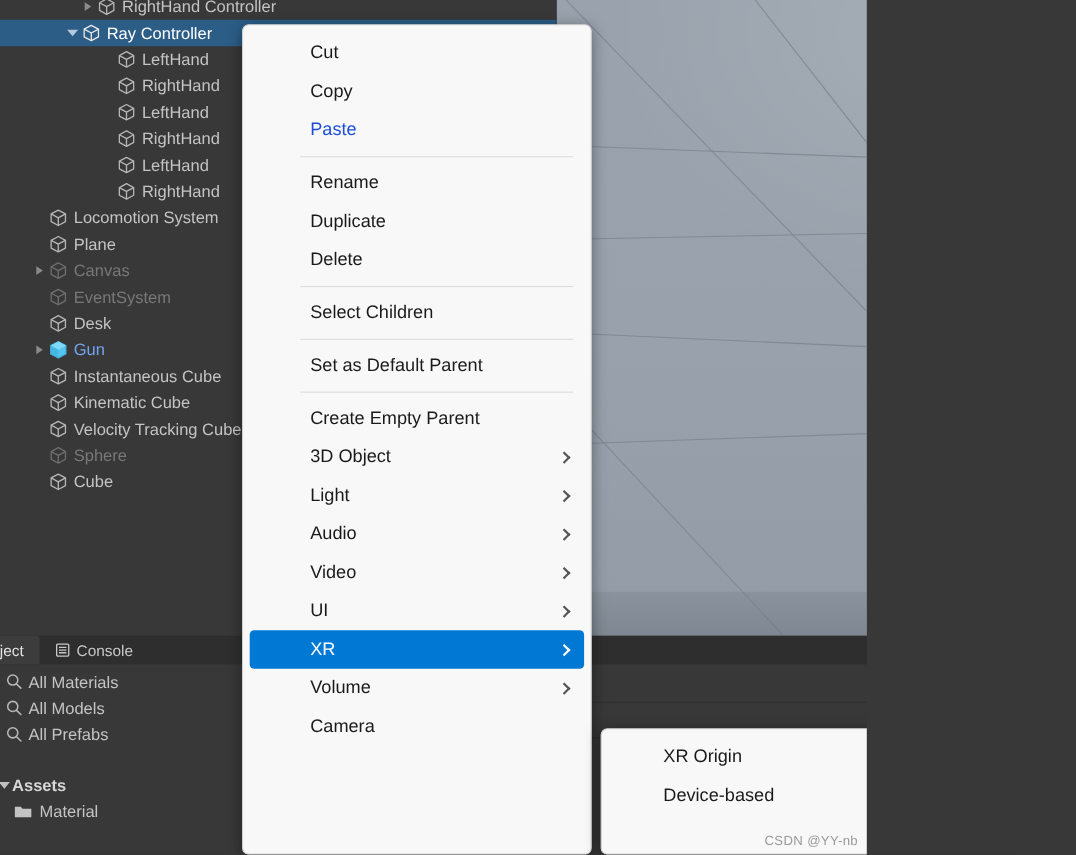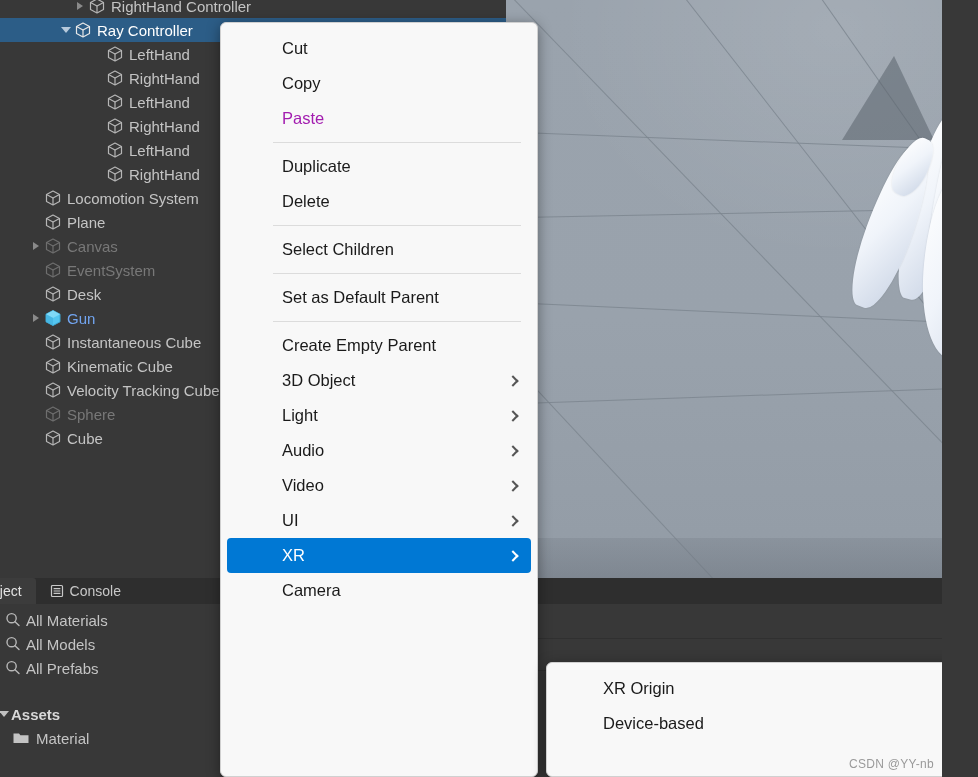--- a/index.html
+++ b/index.html
@@ -4,21 +4,21 @@
 <style>
   * { box-sizing: border-box; margin: 0; padding: 0; }
   html, body {
     width: 978px; height: 777px;
     overflow: hidden;
     background: #383838;
     font-family: "Liberation Sans", sans-serif;
   }
   #root {
     position: relative;
-    width: 942px; height: 777px;
+    width: 788px; height: 777px;
     overflow: hidden;
   }
 
   
   #scene-view {
     position: absolute;
     left: 506px; top: 0; width: 472px; height: 578px;
     background: linear-gradient(180deg,#9aa3ad 0%, #99a2ac 55%, #939ca6 100%);
     overflow: hidden;
   }
@@ -169,21 +169,21 @@
   }
   .menu-item {
     position: relative;
     height: 35px;
     display: flex; align-items: center;
     padding-left: 55px; padding-right: 14px;
     font-size: 16.5px; color: #1a1a1a;
     margin: 0 6px;
     border-radius: 4px;
   }
-  .menu-item.disabled { color: #a21caf; }
+  .menu-item.disabled { color: #1d4ed8; }
   .menu-item.highlight { background: #0078d4; color: #ffffff; }
   .menu-item .arrow {
     position: absolute; right: 14px; top: 50%;
     width: 8px; height: 8px;
     border-right: 2px solid #555;
     border-top: 2px solid #555;
     transform: translateY(-50%) rotate(45deg);
   }
   .menu-item.highlight .arrow { border-color: #ffffff; }
   .menu-sep {
@@ -535,20 +535,23 @@
         <span>Cut</span>
       </div>
       <div class="menu-item">
         <span>Copy</span>
       </div>
       <div class="menu-item disabled">
         <span>Paste</span>
       </div>
       <div class="menu-sep"></div>
       <div class="menu-item">
+        <span>Rename</span>
+      </div>
+      <div class="menu-item">
         <span>Duplicate</span>
       </div>
       <div class="menu-item">
         <span>Delete</span>
       </div>
       <div class="menu-sep"></div>
       <div class="menu-item">
         <span>Select Children</span>
       </div>
       <div class="menu-sep"></div>
@@ -577,20 +580,24 @@
       </div>
       <div class="menu-item">
         <span>UI</span>
         <span class="arrow"></span>
       </div>
       <div class="menu-item highlight">
         <span>XR</span>
         <span class="arrow"></span>
       </div>
       <div class="menu-item">
+        <span>Volume</span>
+        <span class="arrow"></span>
+      </div>
+      <div class="menu-item">
         <span>Camera</span>
       </div>
     </div>
 
   <div id="submenu">
       <div class="menu-item">
         <span>XR Origin</span>
       </div>
       <div class="menu-item">
         <span>Device-based</span>

